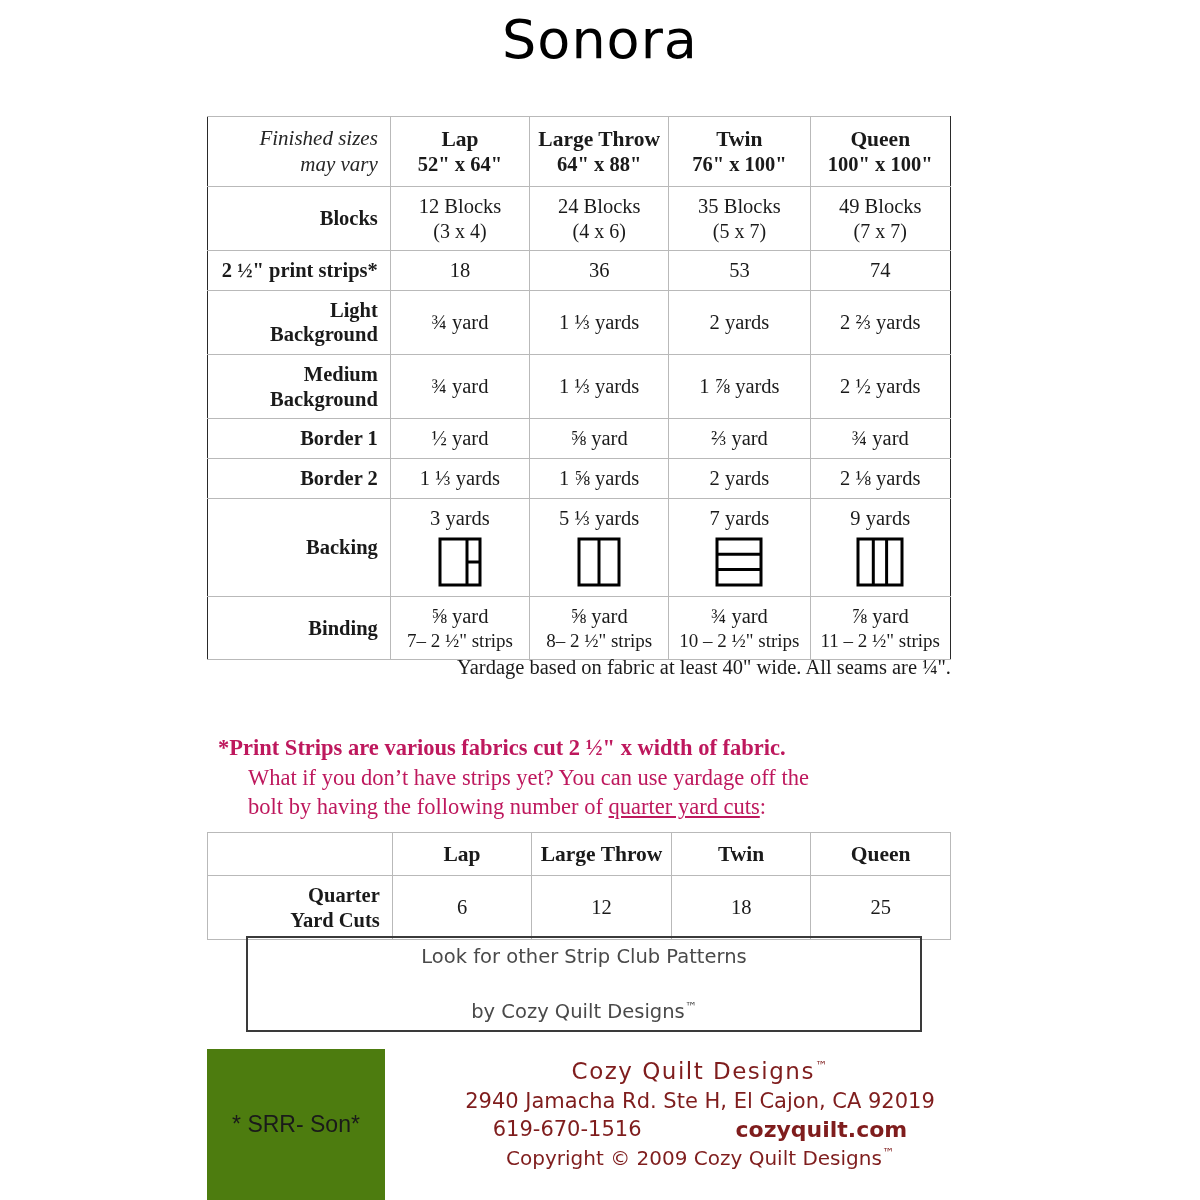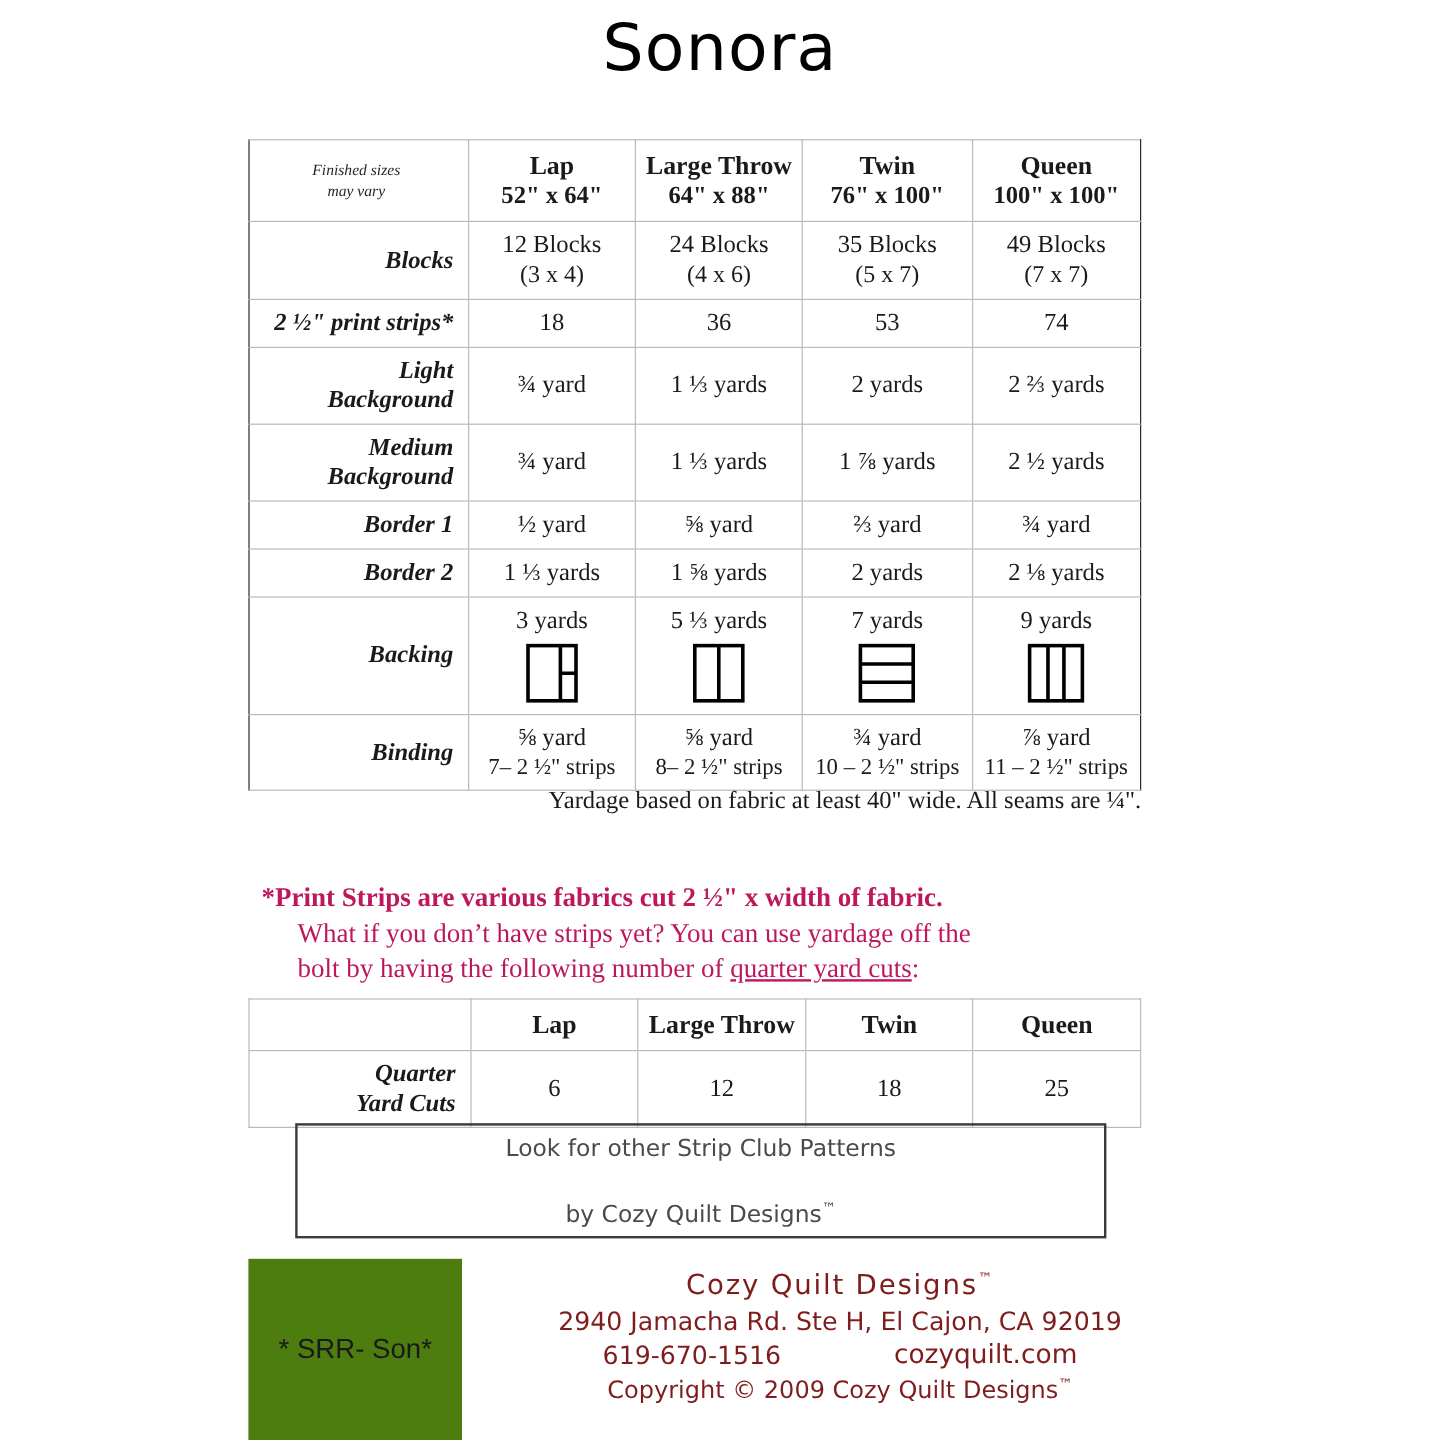--- a/index.html
+++ b/index.html
@@ -49,27 +49,26 @@
     text-align: center;
     font-size: 20.5px;
     line-height: 1.22;
   }
   .lbl {
     padding: 7px 12px 7px 8px;
     text-align: right;
     font-weight: bold;
     font-size: 20.5px;
     line-height: 1.2;
-    font-style: italic;
   }
   .finished {
     padding: 8px 12px 8px 8px;
-    text-align: center;
+    text-align: right;
     font-style: italic;
-    font-size: 13px;
+    font-size: 21px;
     line-height: 1.25;
     color: #262626;
   }
   .hdr {
     padding: 8px 6px;
     text-align: center;
     font-weight: bold;
     font-size: 21.5px;
     line-height: 1.22;
   }
@@ -151,24 +150,24 @@
     position: absolute;
     top: 1058px; left: 400px; width: 600px;
     text-align: center;
     font-family: "DejaVu Sans", sans-serif;
     color: #7f1d1d;
   }
   .footer .brand { font-size: 23px; letter-spacing: 1.5px; margin-bottom: 5px; }
   .footer .addr  { font-size: 21px; margin-bottom: 4px; }
   .footer .row3  {
     display: flex; justify-content: center;
-    gap: 94px; align-items: flex-end;
+    gap: 94px; align-items: flex-start;
     font-size: 21px; margin-bottom: 4px;
   }
-  .footer .site { font-weight: normal; font-size: 22px; }
+  .footer .site { font-weight: bold; font-size: 22px; }
   .footer .copy { font-size: 20px; }
   .footer .tm { font-size: 12px; vertical-align: super; }
 </style>
 </head>
 <body>
 
 <div class="page">
 
   <div class="title">Sonora</div>
 

